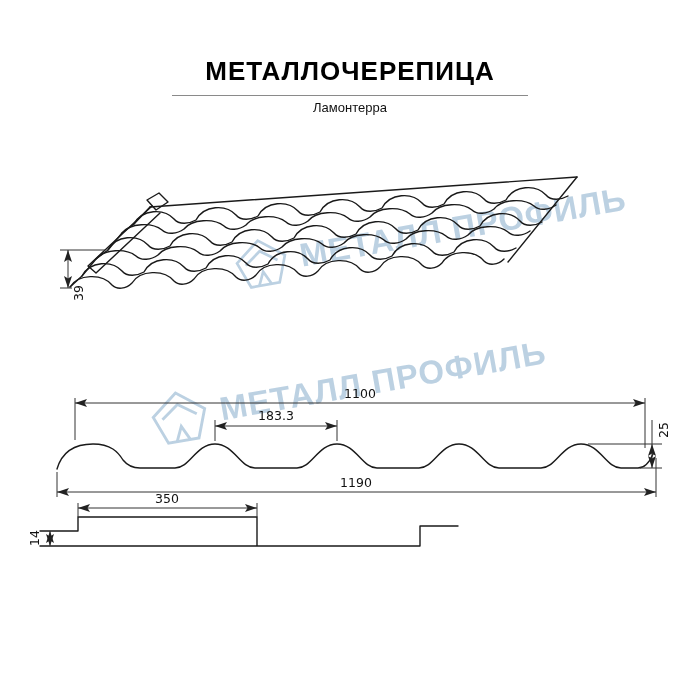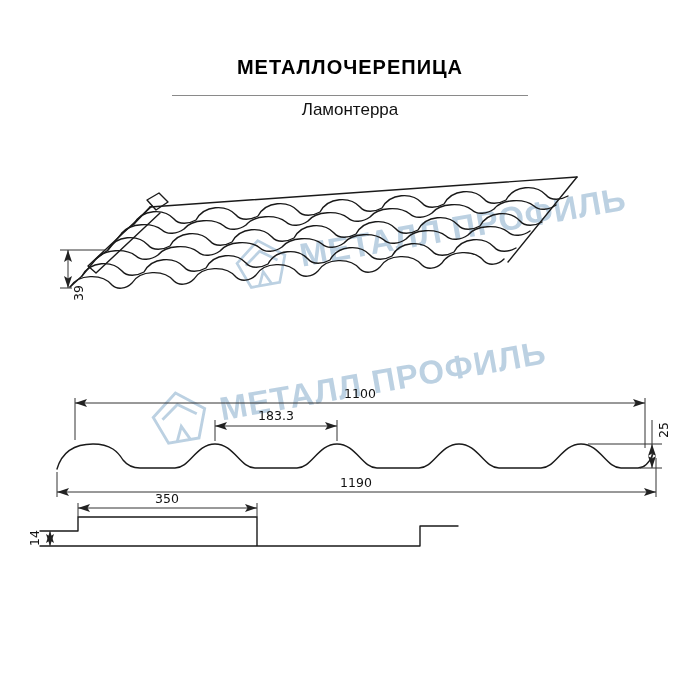--- a/index.html
+++ b/index.html
@@ -1,21 +1,21 @@
 <!DOCTYPE html>
 <html><head>
 <meta charset="utf-8">
 <style>
   html,body{margin:0;padding:0;background:#fff;}
   .page{position:relative;width:700px;height:700px;background:#fff;overflow:hidden;
         font-family:"Liberation Sans", sans-serif;}
   .title{position:absolute;top:56px;left:0;width:100%;text-align:center;
-         font-size:20px;font-weight:700;letter-spacing:1px;color:#000;}
+         font-size:26px;font-weight:700;letter-spacing:1px;color:#000;}
   .subtitle{position:absolute;top:100px;left:0;width:100%;text-align:center;
-            font-size:17px;color:#111;}
+            font-size:13px;color:#111;}
   .title-rule{position:absolute;top:95px;left:172px;width:356px;height:1px;background:#8a8a8a;}
   .wm{position:absolute;display:flex;align-items:center;gap:12px;color:#b9cfe1;
       transform:rotate(-10deg);z-index:0;opacity:.95;}
   .wm-text{font-size:33px;font-weight:700;letter-spacing:1px;white-space:nowrap;}
   #wm1{left:232px;top:206px;}
   #wm2{left:148px;top:358px;}
   .art{position:absolute;left:0;top:0;z-index:1;}
   .pl{fill:none;stroke:#1a1a1a;stroke-width:1.4;stroke-linejoin:round;stroke-linecap:round;}
   .dl{fill:none;stroke:#333;stroke-width:1;}
   .dim{marker-start:url(#arr);marker-end:url(#arr);}

